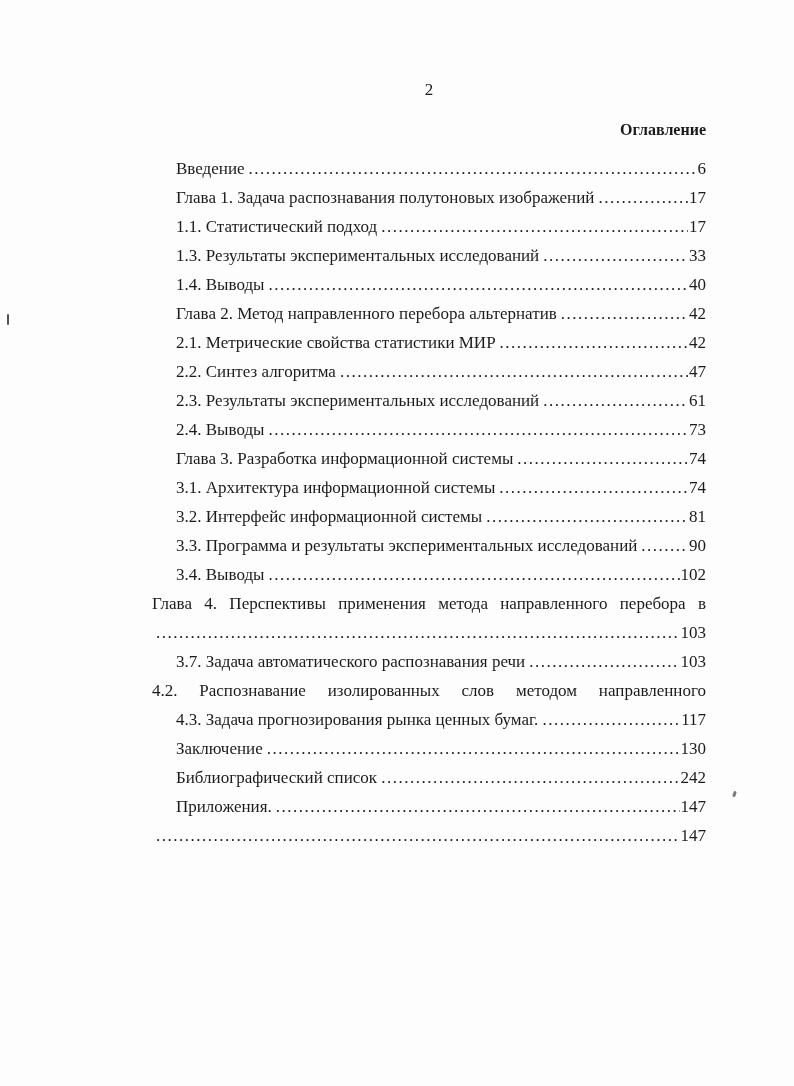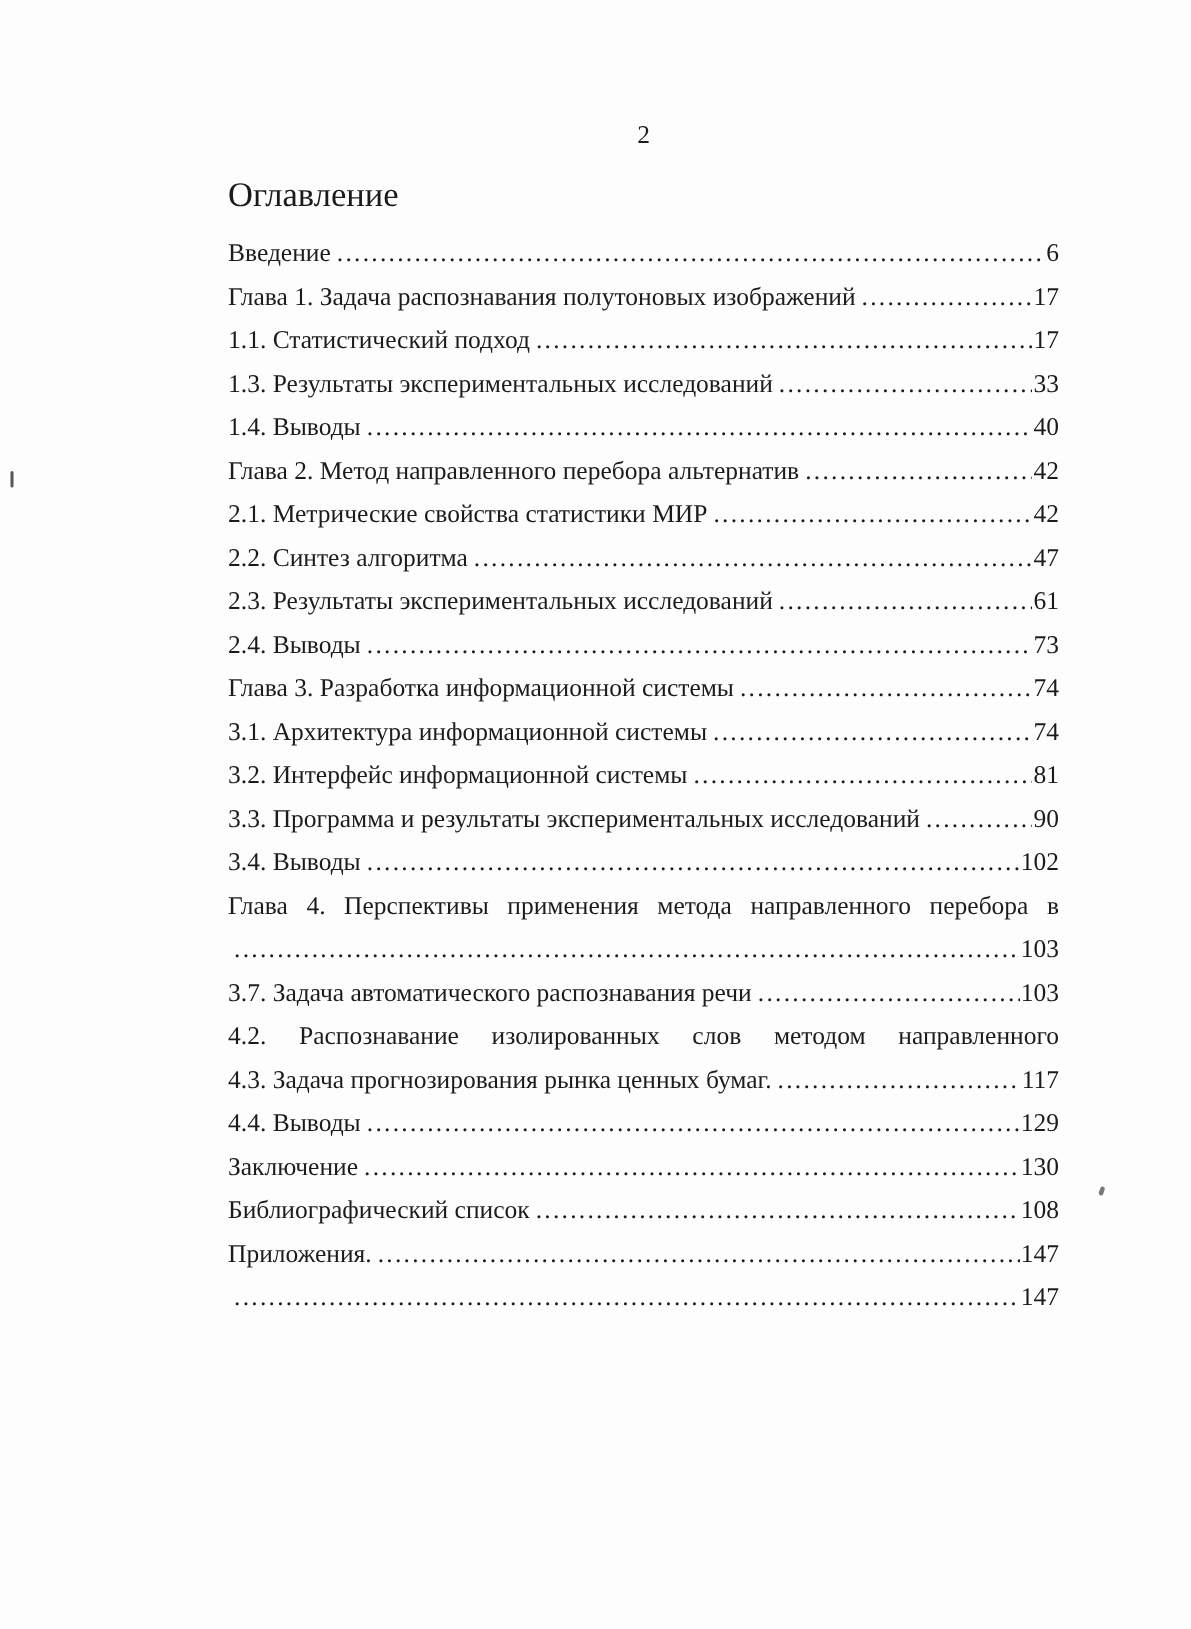--- a/index.html
+++ b/index.html
@@ -23,41 +23,41 @@
     left: 152px;
     top: 80px;
     width: 554px;
   }
   .page-number {
     text-align: center;
     font-size: 17px;
     line-height: 20px;
   }
   .doc-title {
-    text-align: left;
-    font-size: 23px;
-    font-weight: 400;
+    text-align: right;
+    font-size: 16px;
+    font-weight: 700;
     margin: 18px 0 0 0;
     line-height: 24px;
   }
   .toc {
     margin-top: 12px;
     font-size: 17px;
     line-height: 29px;
   }
   .toc-entry { }
   .toc-line.justify {
     text-align: justify;
     text-align-last: justify;
   }
   .toc-line.last {
     display: flex;
     align-items: baseline;
   }
-  .toc-line .label { white-space: nowrap; }
+  .toc-line .label { white-space: nowrap; margin-left: 24px; }
   .toc-line .dots {
     flex: 1;
     overflow: hidden;
     white-space: nowrap;
     margin: 0 1px 0 4px;
   }
   .toc-line .dots::after {
     content: "......................................................................................................................................................";
     letter-spacing: 1.5px;
   }
@@ -217,37 +217,30 @@
         </div>
         <div class="toc-entry">
           <div class="toc-line last">
             <span class="label">4.3. Задача прогнозирования рынка ценных бумаг.</span>
             <span class="dots"></span>
             <span class="pagenum">117</span>
           </div>
         </div>
         <div class="toc-entry">
           <div class="toc-line last">
-            <span class="label">4.4. Выводы</span>
-            <span class="dots"></span>
-            <span class="pagenum">129</span>
-          </div>
-        </div>
-        <div class="toc-entry">
-          <div class="toc-line last">
             <span class="label">Заключение</span>
             <span class="dots"></span>
             <span class="pagenum">130</span>
           </div>
         </div>
         <div class="toc-entry">
           <div class="toc-line last">
             <span class="label">Библиографический список</span>
             <span class="dots"></span>
-            <span class="pagenum">108</span>
+            <span class="pagenum">242</span>
           </div>
         </div>
         <div class="toc-entry">
           <div class="toc-line last">
             <span class="label">Приложения.</span>
             <span class="dots"></span>
             <span class="pagenum">147</span>
           </div>
         </div>
         <div class="toc-entry">

